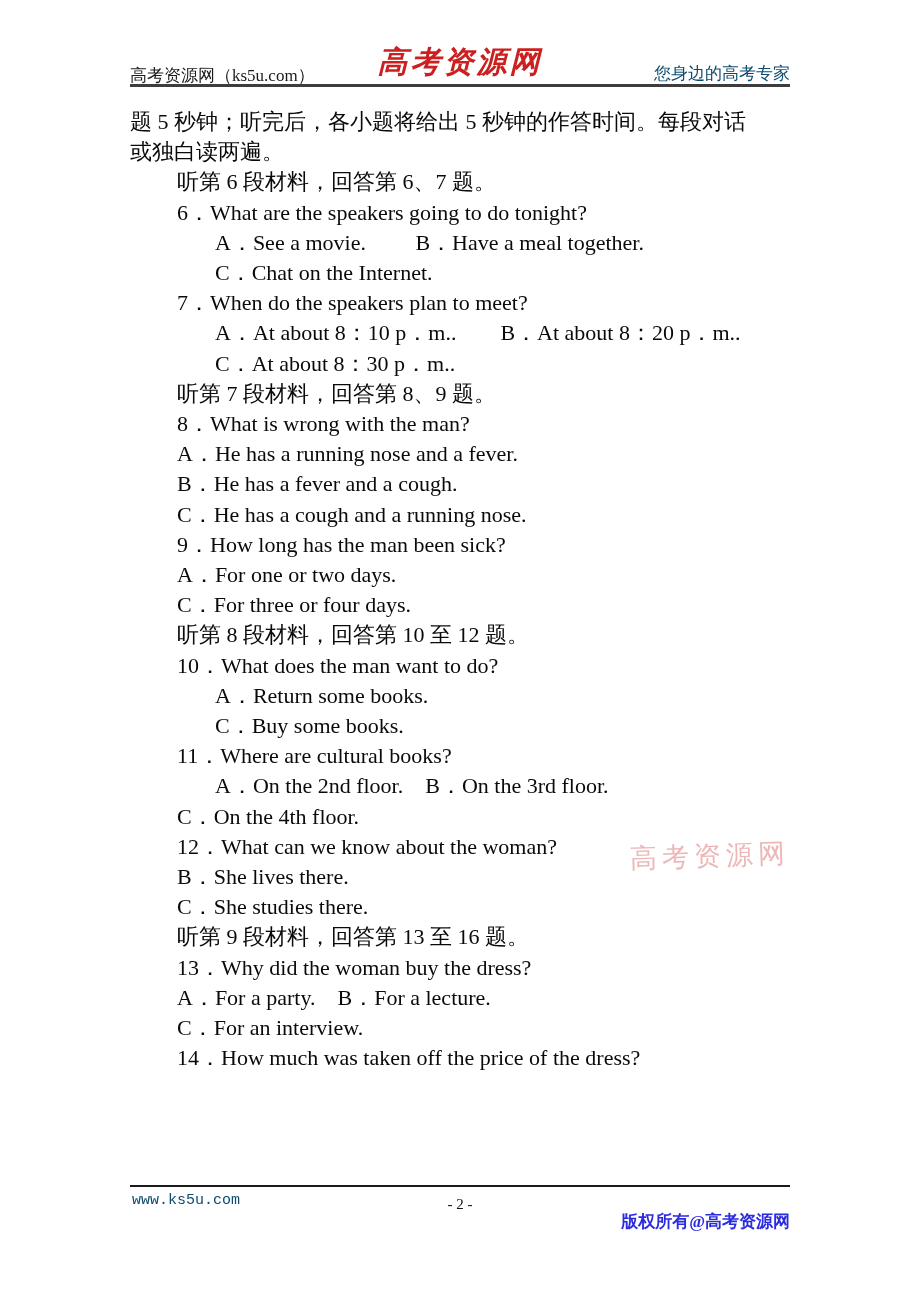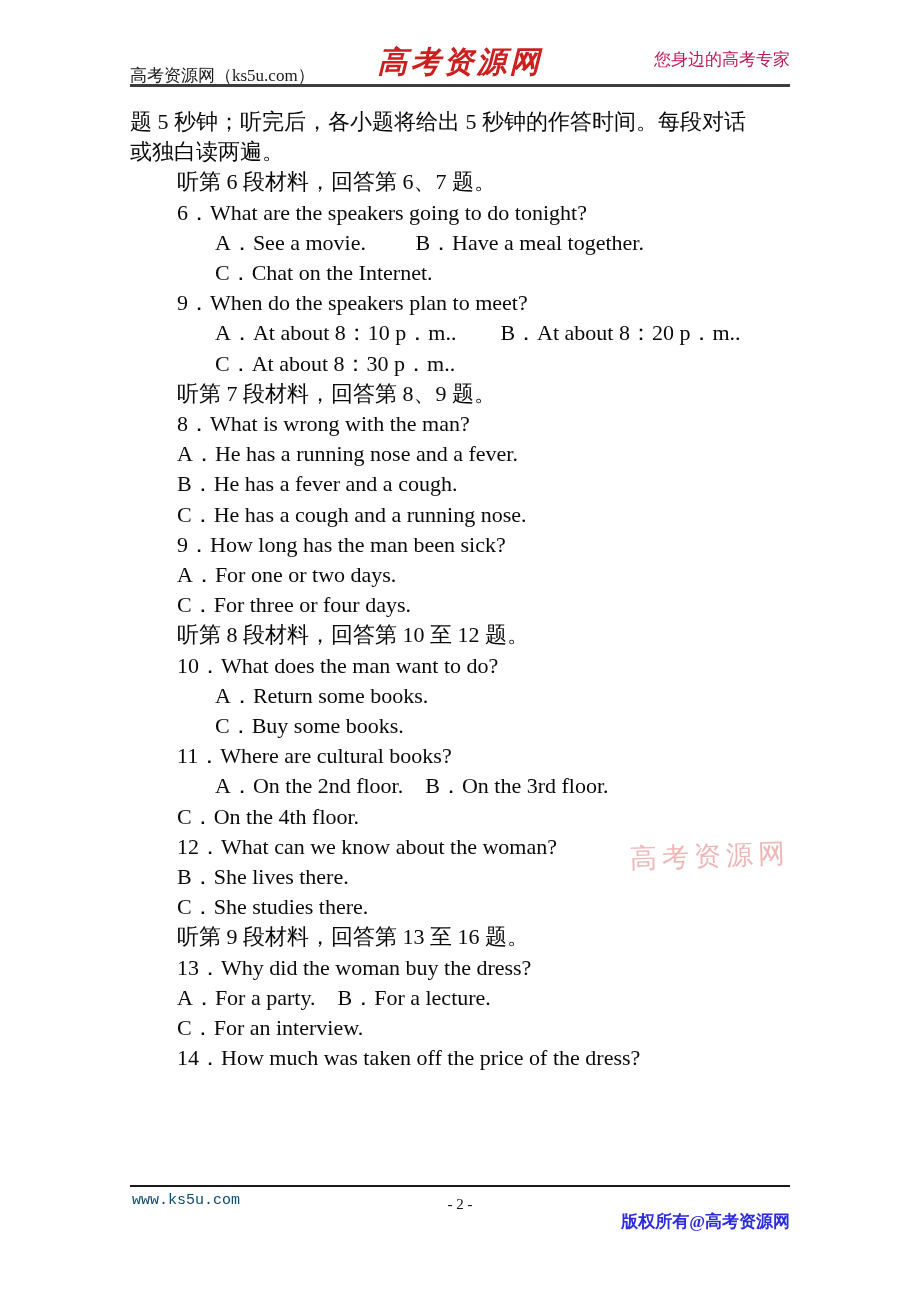--- a/index.html
+++ b/index.html
@@ -19,22 +19,22 @@
     font-size:17px; color:#1a1a1a; white-space:pre;margin-top:6px;
   }
   .hdr-logo{
     position:absolute; left:0; top:42px; width:920px;
     text-align:center;
     font-size:30px; font-weight:bold; font-style:italic;
     letter-spacing:3px;
     color:#cc2020;
   }
   .hdr-right{
-    position:absolute; right:130px; top:48px;
-    font-size:17px; color:#be185d; white-space:pre;
+    position:absolute; right:130px; top:62px;
+    font-size:17px; color:#0c4a6e; white-space:pre;
   }
   .hdr-rule{
     position:absolute; left:130px; top:84px;
     width:660px; height:3px; background:#3d3d3d;
   }
   
   .doc-body{
     position:absolute; left:130px; top:107px; width:680px;
   }
   .line{
@@ -83,21 +83,21 @@
   <div class="hdr-right">您身边的高考专家</div>
   <div class="hdr-rule"></div>
 
   <div class="doc-body">
       <div class="line indent-0">题 5 秒钟；听完后，各小题将给出 5 秒钟的作答时间。每段对话</div>
       <div class="line indent-0">或独白读两遍。</div>
       <div class="line indent-1">听第 6 段材料，回答第 6、7 题。</div>
       <div class="line indent-1">6．What are the speakers going to do tonight?</div>
       <div class="line indent-2">A．See a movie.　　 B．Have a meal together.</div>
       <div class="line indent-2">C．Chat on the Internet.</div>
-      <div class="line indent-1">9．When do the speakers plan to meet?</div>
+      <div class="line indent-1">7．When do the speakers plan to meet?</div>
       <div class="line indent-2">A．At about 8：10 p．m..　　B．At about 8：20 p．m..</div>
       <div class="line indent-2">C．At about 8：30 p．m..</div>
       <div class="line indent-1">听第 7 段材料，回答第 8、9 题。</div>
       <div class="line indent-1">8．What is wrong with the man?</div>
       <div class="line indent-1">A．He has a running nose and a fever.</div>
       <div class="line indent-1">B．He has a fever and a cough.</div>
       <div class="line indent-1">C．He has a cough and a running nose.</div>
       <div class="line indent-1">9．How long has the man been sick?</div>
       <div class="line indent-1">A．For one or two days.</div>
       <div class="line indent-1">C．For three or four days.</div>

